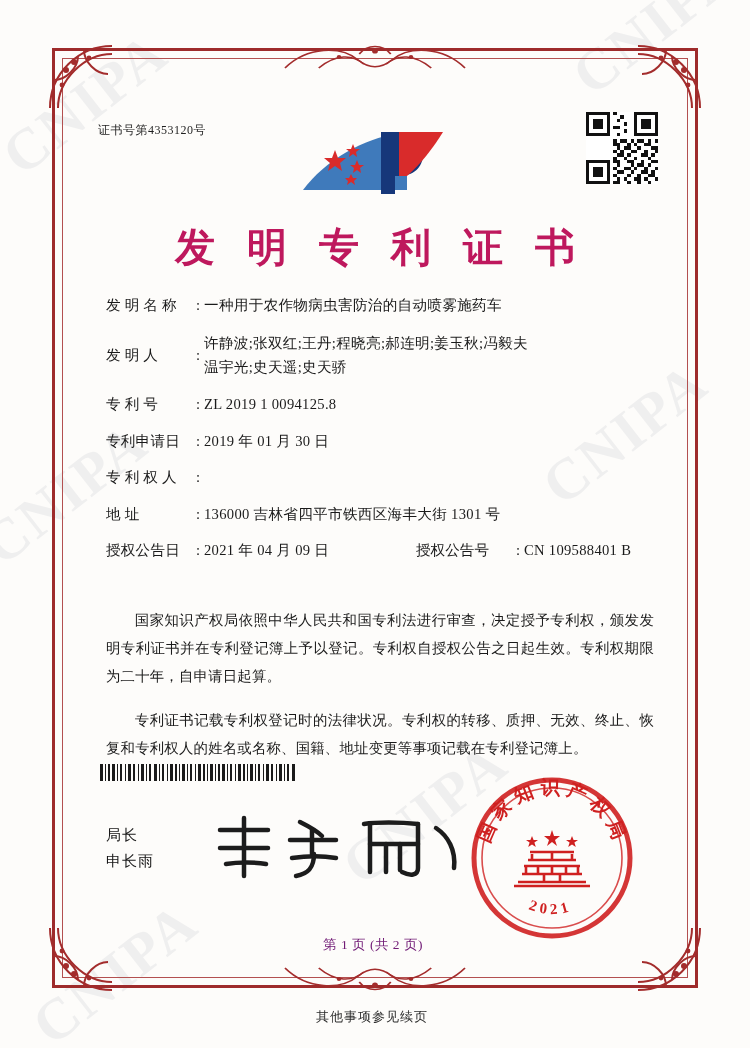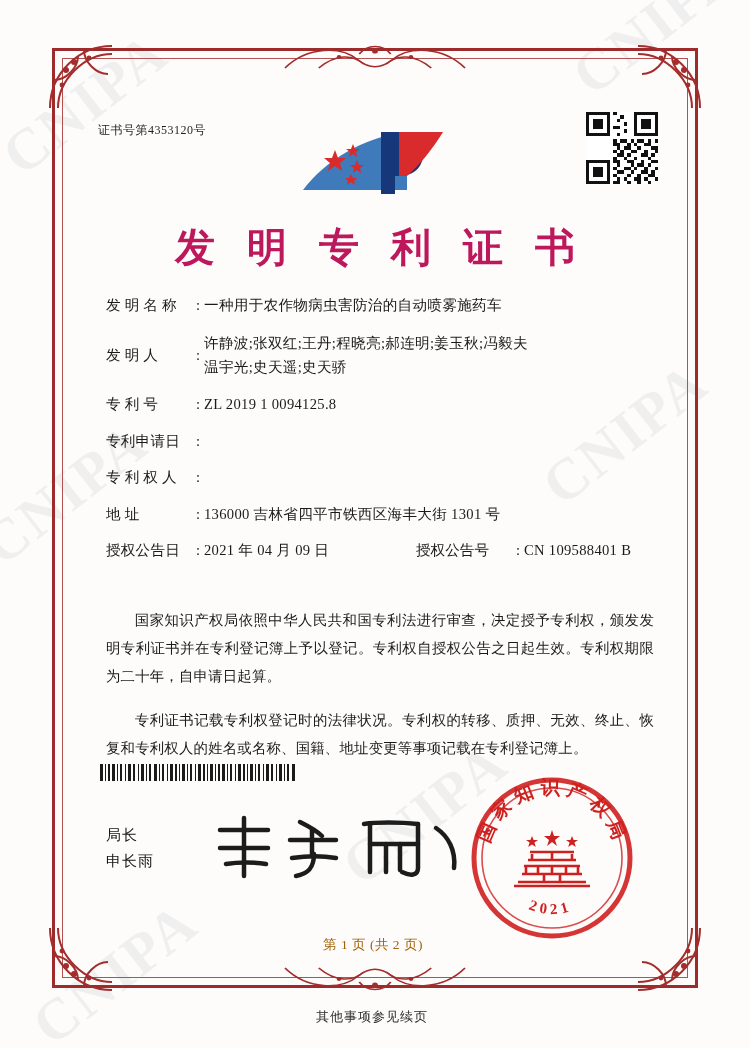--- a/index.html
+++ b/index.html
@@ -235,21 +235,21 @@
   .seal svg { display: block; }
 
   .page-no {
     position: absolute;
     left: 0;
     right: 4px;
     bottom: 8px;
     text-align: center;
     font-family: "Liberation Serif", serif;
     font-size: 13.5px;
-    color: #a16207;
+    color: #701a75;
     letter-spacing: 0.5px;
   }
 
   .footnote {
     position: absolute;
     left: 0;
     right: 6px;
     bottom: 22px;
     text-align: center;
     font-family: "Liberation Serif", serif;
@@ -499,20 +499,21 @@
 
       <div class="row">
         <div class="lbl spread">专 利 号</div>
         <div class="colon">:</div>
         <div class="val">ZL 2019 1 0094125.8</div>
       </div>
 
       <div class="row">
         <div class="lbl">专利申请日</div>
         <div class="colon">:</div>
+        <div class="val">2019 年 01 月 30 日</div>
       </div>
 
       <div class="row">
         <div class="lbl spread">专 利 权 人</div>
         <div class="colon">:</div>
       </div>
 
       <div class="row">
         <div class="lbl spread">地 址</div>
         <div class="colon">:</div>

